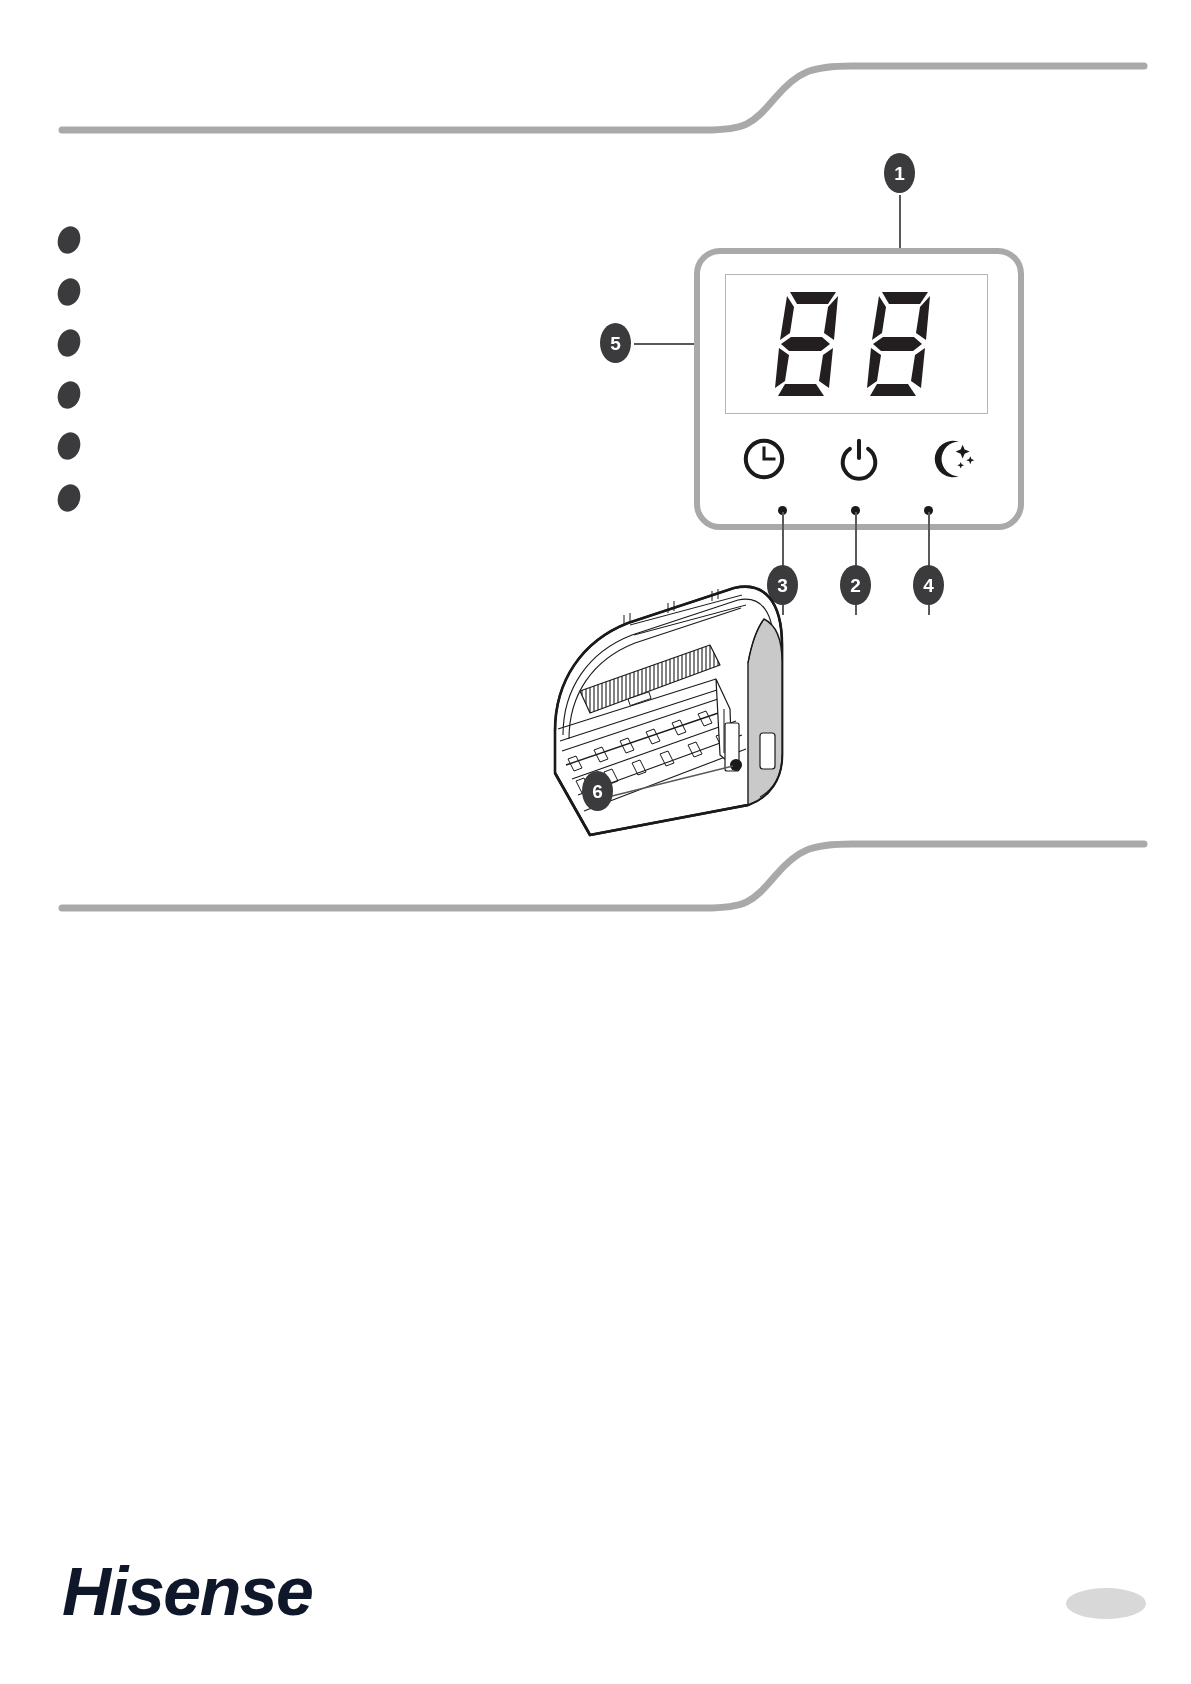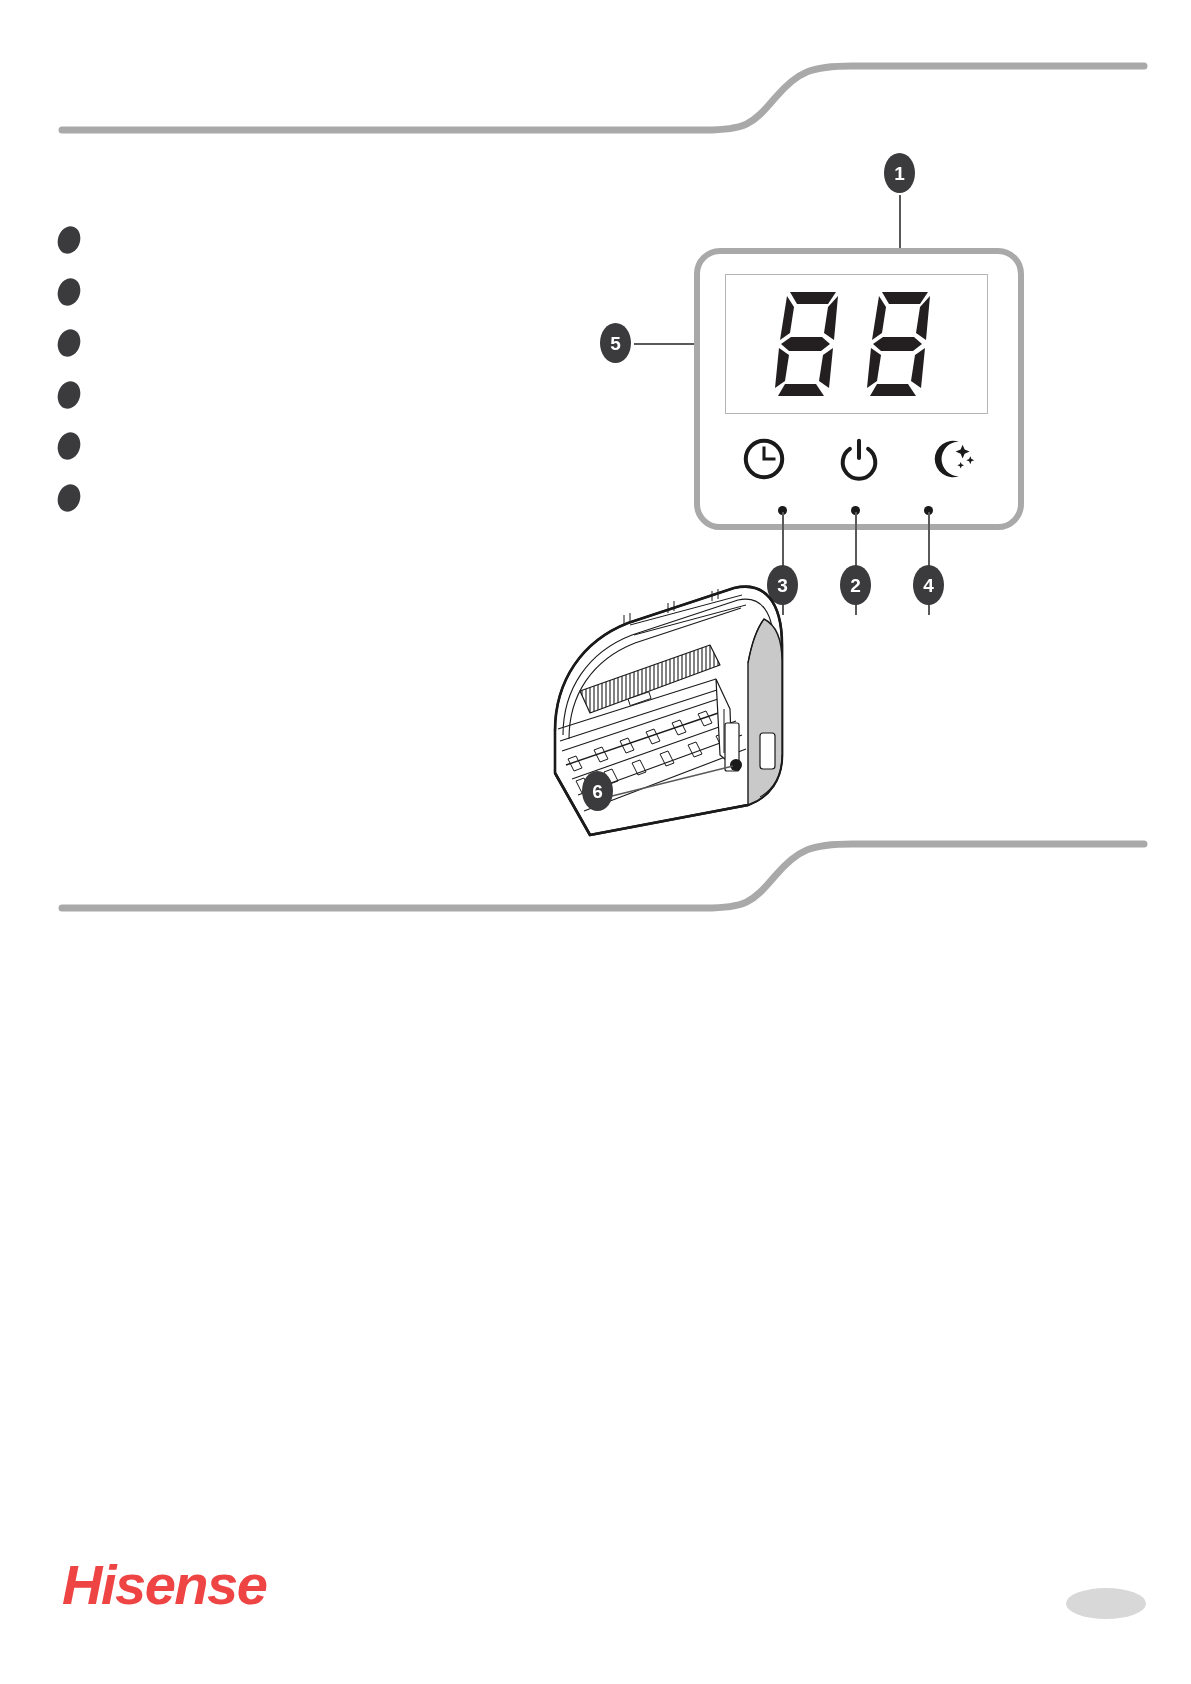--- a/index.html
+++ b/index.html
@@ -145,25 +145,25 @@
     width: 320px;
     height: 268px;
   }
   .ac-unit svg { display: block; }
 
   
   .brand-logo {
     position: absolute;
     left: 62px;
     top: 1557px;
-    font-size: 56px;
+    font-size: 68px;
     font-weight: bold;
     font-style: italic;
     letter-spacing: -1.5px;
-    color: #ef4444;
+    color: #0f172a;
     line-height: 1;
   }
   .page-badge {
     position: absolute;
     left: 1066px;
     top: 1588px;
     width: 80px;
     height: 31px;
     border-radius: 50%;
     background: #d8d8d8;

